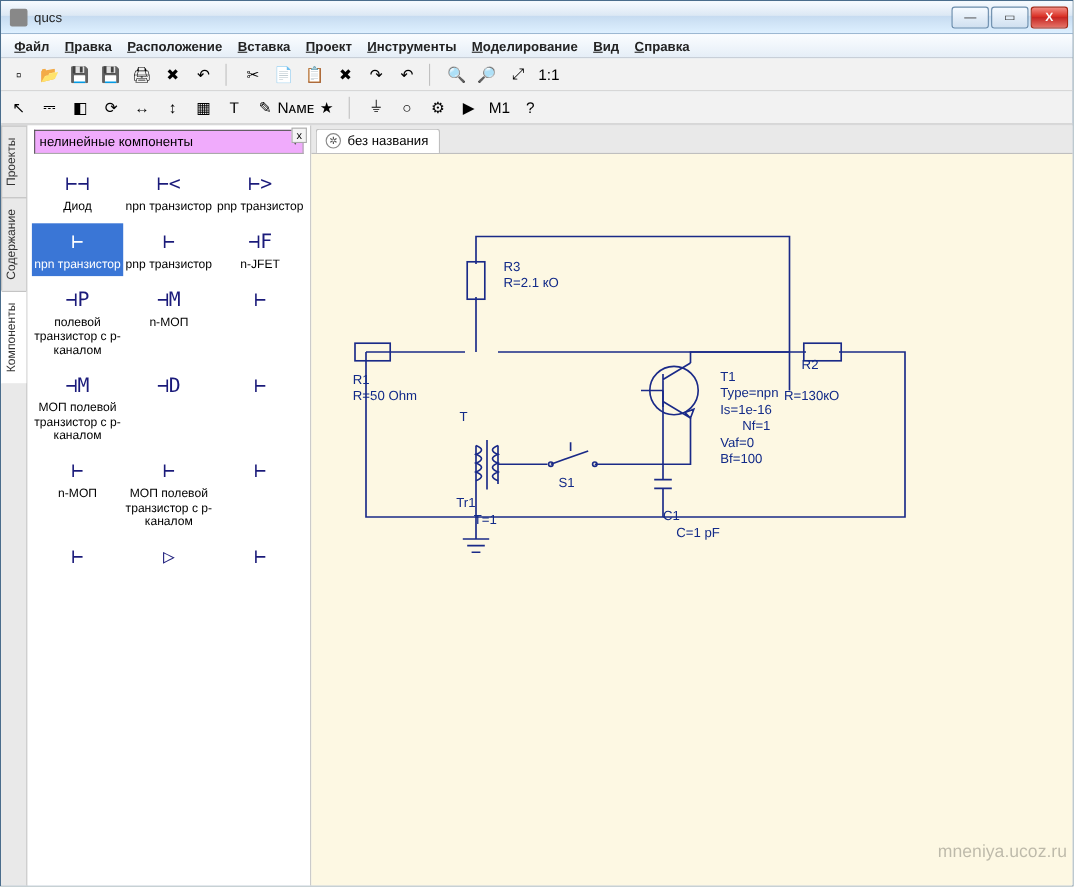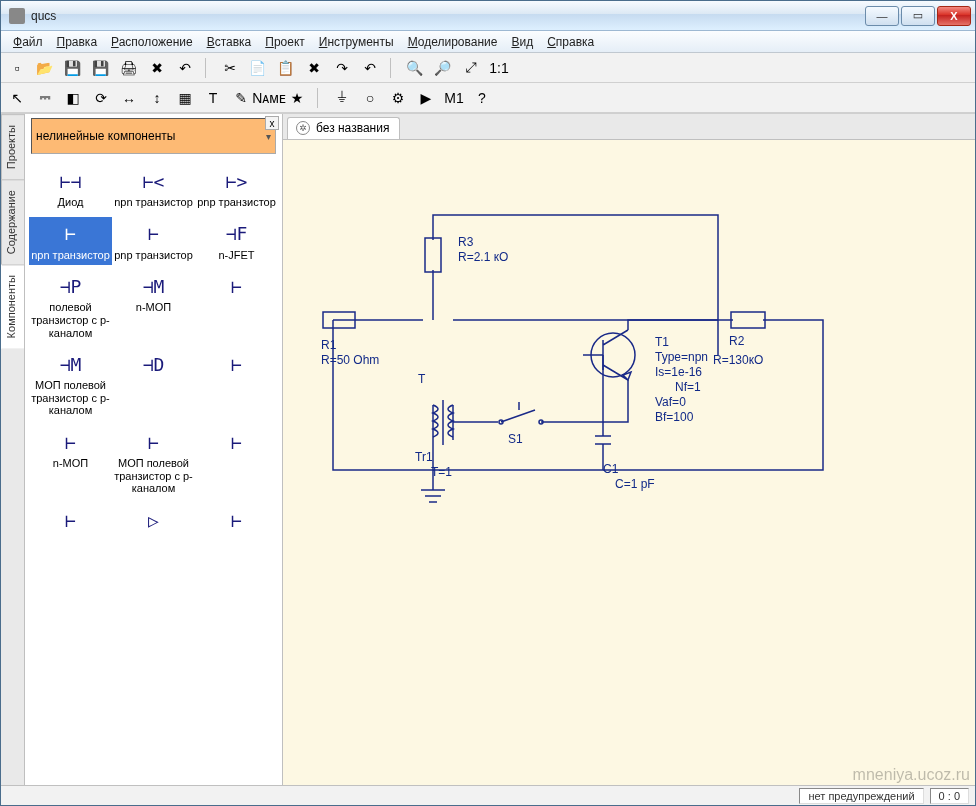--- a/index.html
+++ b/index.html
@@ -8,36 +8,36 @@
   .window { width: 976px; height: 806px; border: 1px solid #4a6d8c; background: linear-gradient(#e8f0f8, #d5e4f0); display: flex; flex-direction: column; }
 
   .titlebar { height: 30px; background: linear-gradient(#f7fbff, #dce8f4 45%, #c6dbf0 46%, #def0ff); display: flex; align-items: center; padding: 0 4px 0 8px; border-bottom: 1px solid #9db8d2; }
   .titlebar-icon { width: 16px; height: 16px; background: #888; border-radius: 2px; margin-right: 6px; }
   .titlebar-text { flex: 1; color: #222; font-size: 12px; }
   .winbtns { display: flex; gap: 2px; }
   .winbtn { width: 34px; height: 20px; border: 1px solid #6b8cab; border-radius: 3px; display: flex; align-items: center; justify-content: center; font-size: 11px; background: linear-gradient(#f5faff,#d0e0f0); color: #333; cursor: pointer; }
   .winbtn.close { background: linear-gradient(#f28b82,#d93025 45%,#c5221f 46%,#e57368); border-color:#a52714; color:#fff; font-weight:bold; }
 
   .menubar { height: 22px; background: linear-gradient(#fbfdff,#e5eef7); border-bottom: 1px solid #c0c8d0; display: flex; align-items: center; padding: 0 6px; gap: 2px; }
-  .menu-item { padding: 2px 6px; color: #222; cursor: pointer; }
+  .menu-item { padding: 2px 6px; color: #222; cursor: pointer; font-weight: bold; }
   .menu-item u { text-decoration: underline; }
 
   .toolbar-row { height: 30px; background: #f2f2f2; border-bottom: 1px solid #d0d0d0; display: flex; align-items: center; padding: 2px 4px; gap: 4px; }
   .tool { width: 24px; height: 24px; border: 1px solid transparent; border-radius: 3px; display:flex;align-items:center;justify-content:center; font-size:14px; cursor:pointer; }
   .sep { width: 5px; height: 20px; border-left: 1px solid #c0c0c0; margin: 0 4px; }
 
   .body { flex: 1; display: flex; min-height: 0; background: #f2f2f2; border-top: 1px solid #cfcfcf; }
 
   .side-tabs { width: 24px; background: #e9e9e9; border-right: 1px solid #bfbfbf; display:flex; flex-direction:column; }
   .side-tab { flex:0 0 auto; writing-mode: vertical-rl; transform: rotate(180deg); padding: 10px 3px; font-size: 11px; color:#333; border-bottom:1px solid #bfbfbf; border-right:1px solid #bfbfbf; cursor:pointer; }
   .side-tab.active { background:#fff; font-weight:normal; border-right-color:#fff; }
 
   .palette { width: 258px; background:#fff; border-right:1px solid #bfbfbf; display:flex; flex-direction:column; position:relative; }
   .palette-close { position:absolute; top:2px; right:3px; width:14px;height:14px;font-size:10px;line-height:14px;text-align:center;border:1px solid #aaa;background:#f4f4f4;cursor:pointer; }
-  .palette-select { margin: 4px 6px 6px 6px; height: 36px; border:1px inset #aaa; padding:0 4px; display:flex; align-items:center; justify-content:space-between; background:#fdba74; cursor:pointer; }
+  .palette-select { margin: 4px 6px 6px 6px; height: 22px; border:1px inset #aaa; padding:0 4px; display:flex; align-items:center; justify-content:space-between; background:#f0abfc; cursor:pointer; }
   .palette-select span:last-child { font-size:10px;color:#555; }
   .component-grid { flex:1; overflow-y:auto; display:grid; grid-template-columns: repeat(3,1fr); padding: 4px; gap: 4px 0; align-content:start; }
   .comp { display:flex; flex-direction:column; align-items:center; text-align:center; padding:4px 2px; font-size:11px; line-height:1.15; color:#000; cursor:pointer; }
   .comp .sym { width:38px; height:28px; display:flex;align-items:center;justify-content:center; color:#1a1a7a; font-family:monospace; font-size:18px; }
   .comp.selected { background:#3a76d6; color:#fff; }
   .comp.selected .sym { color:#fff; }
 
   .canvas-wrap { flex:1; display:flex; flex-direction:column; min-width:0; }
   .tab-row { height:26px; background:#e9e9e9; border-bottom:1px solid #bfbfbf; display:flex; align-items:flex-end; padding:0 4px; }
   .doc-tab { background:#fff; border:1px solid #bfbfbf; border-bottom:none; padding:3px 10px 4px 8px; display:flex;align-items:center;gap:6px; font-size:12px; cursor:pointer; border-top-left-radius:3px; border-top-right-radius:3px; }
@@ -250,37 +250,33 @@
 
             <path d="M150 330 V350 M138 350 H162 M142 356 H158 M146 362 H154"></path>
 
             <path d="M540 230 V330 H320"></path>
           </g>
         </svg>
         <span class="lbl" style="left:175px;top:95px">R3</span>
         <span class="lbl" style="left:175px;top:110px">R=2.1 кО</span>
         <span class="lbl" style="left:38px;top:198px">R1</span>
         <span class="lbl" style="left:38px;top:213px">R=50 Ohm</span>
-        <span class="lbl" style="left:446px;top:194px">R2</span>
+        <span class="lbl" style="left:446px;top:184px">R2</span>
         <span class="lbl" style="left:430px;top:213px">R=130кО</span>
         <span class="lbl" style="left:135px;top:232px">T</span>
         <span class="lbl" style="left:132px;top:310px">Tr1</span>
         <span class="lbl" style="left:148px;top:325px">T=1</span>
         <span class="lbl" style="left:225px;top:292px">S1</span>
         <span class="lbl" style="left:320px;top:322px">C1</span>
         <span class="lbl" style="left:332px;top:337px">C=1 pF</span>
         <span class="lbl" style="left:372px;top:195px">T1</span>
         <span class="lbl" style="left:372px;top:210px">Type=npn</span>
         <span class="lbl" style="left:372px;top:225px">Is=1e-16</span>
         <span class="lbl" style="left:392px;top:240px">Nf=1</span>
         <span class="lbl" style="left:372px;top:255px">Vaf=0</span>
         <span class="lbl" style="left:372px;top:270px">Bf=100</span>
       </div>
     </div>
   </div>
 
-  <div class="statusbar">
-    <div class="status-cell">нет предупреждений</div>
-    <div class="status-cell">0 : 0</div>
-  </div>
 
   <div class="watermark">mneniya.ucoz.ru</div>
 </div>
 
 </body></html>

